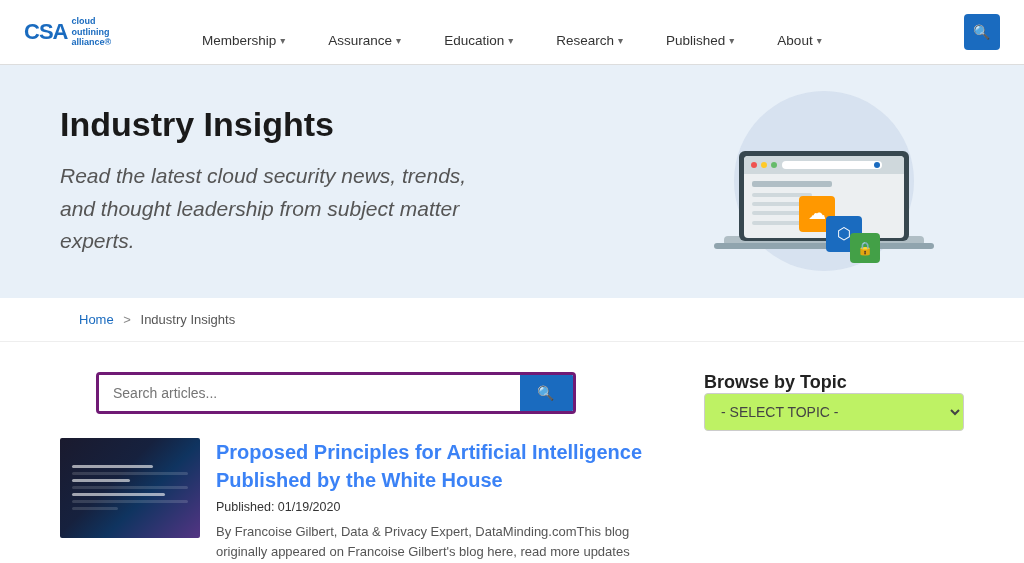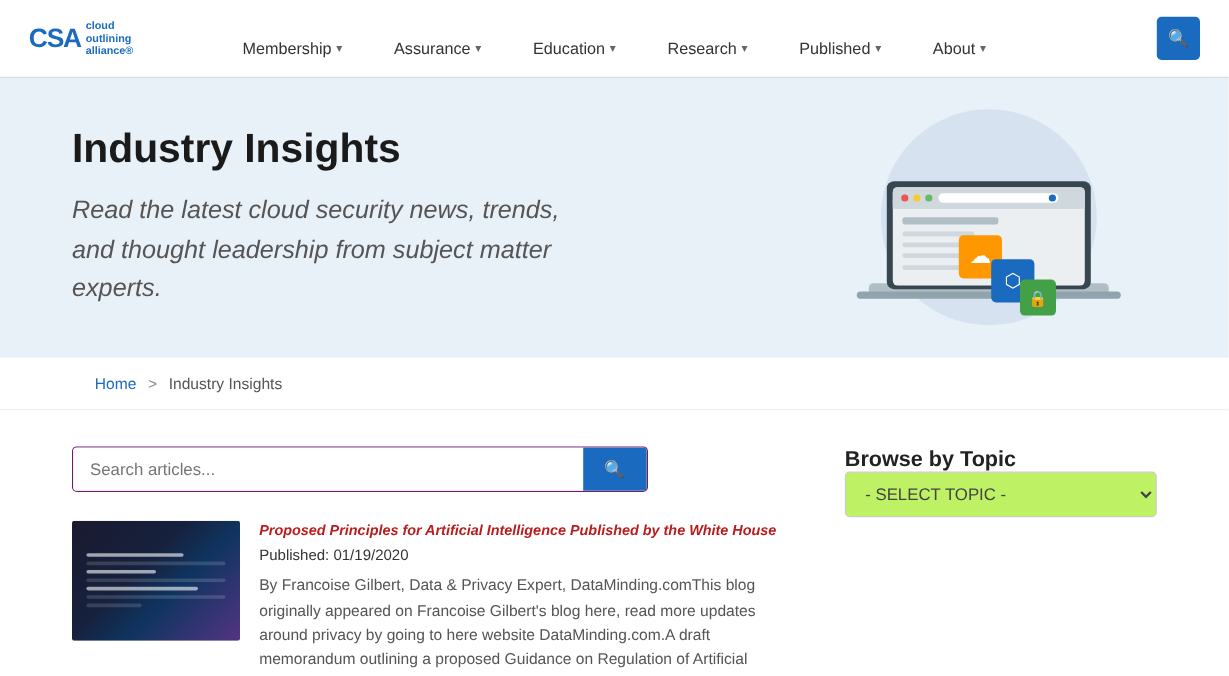--- a/index.html
+++ b/index.html
@@ -126,24 +126,25 @@
       gap: 40px;
       background: #fff;
     }
     .articles-section { flex: 1; min-width: 0; }
     .sidebar-section { width: 260px; flex-shrink: 0; }
 
     
     .search-bar {
       display: flex;
       margin-bottom: 24px;
-      border: 1px solid #701a75;
+      border: 3px solid #701a75;
       border-radius: 4px;
       overflow: hidden;
       max-width: 480px;
+      margin-left: 36px;
     }
     .search-input {
       flex: 1;
       border: none;
       padding: 10px 14px;
       font-size: 14px;
       color: #888;
       outline: none;
     }
     .search-btn {
@@ -186,28 +187,27 @@
     }
     .thumb-line {
       height: 3px;
       background: rgba(255,255,255,0.15);
       border-radius: 2px;
     }
     .thumb-line.bright { background: rgba(255,255,255,0.6); width: 70%; }
 
     .article-body { flex: 1; min-width: 0; }
     .article-title-link {
-      color: #b91c1c;
-      font-size: 12px;
+      color: #3b82f6;
+      font-size: 20px;
       font-weight: bold;
       line-height: 1.4;
       text-decoration: none;
       display: block;
       margin-bottom: 6px;
-      font-style: italic;
     }
     .article-meta {
       font-size: 12.5px;
       color: #333;
       margin-bottom: 8px;
     }
     .article-meta strong { font-weight: normal; }
     .article-excerpt {
       font-size: 13px;
       color: #555;

